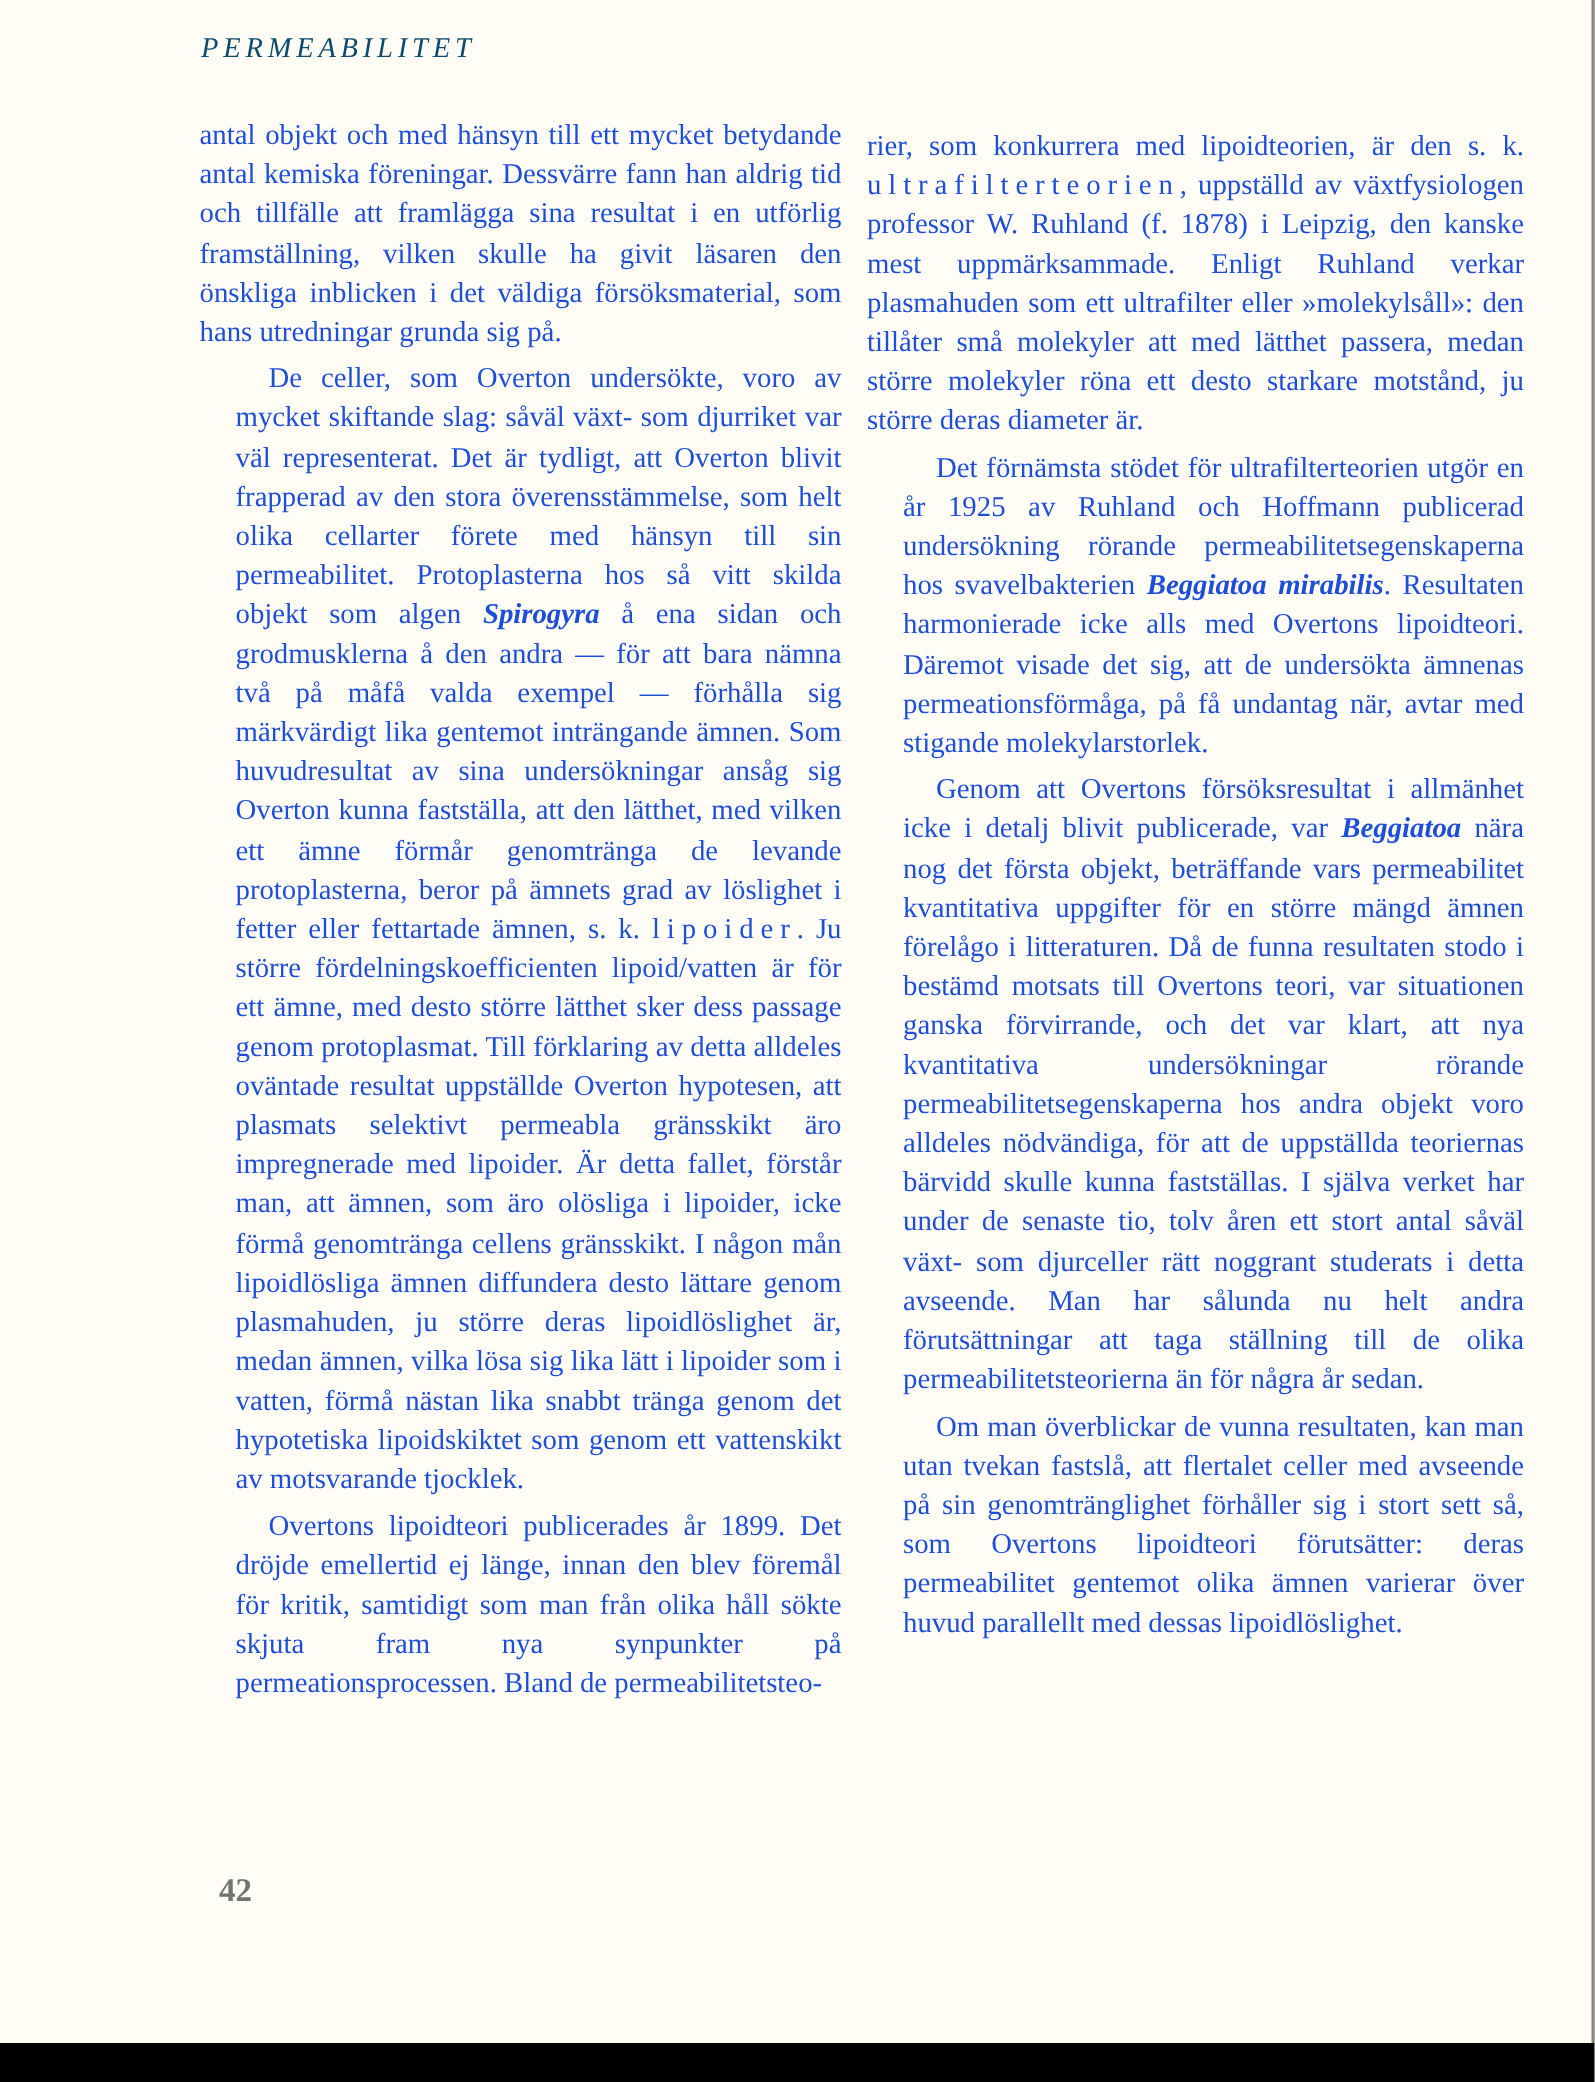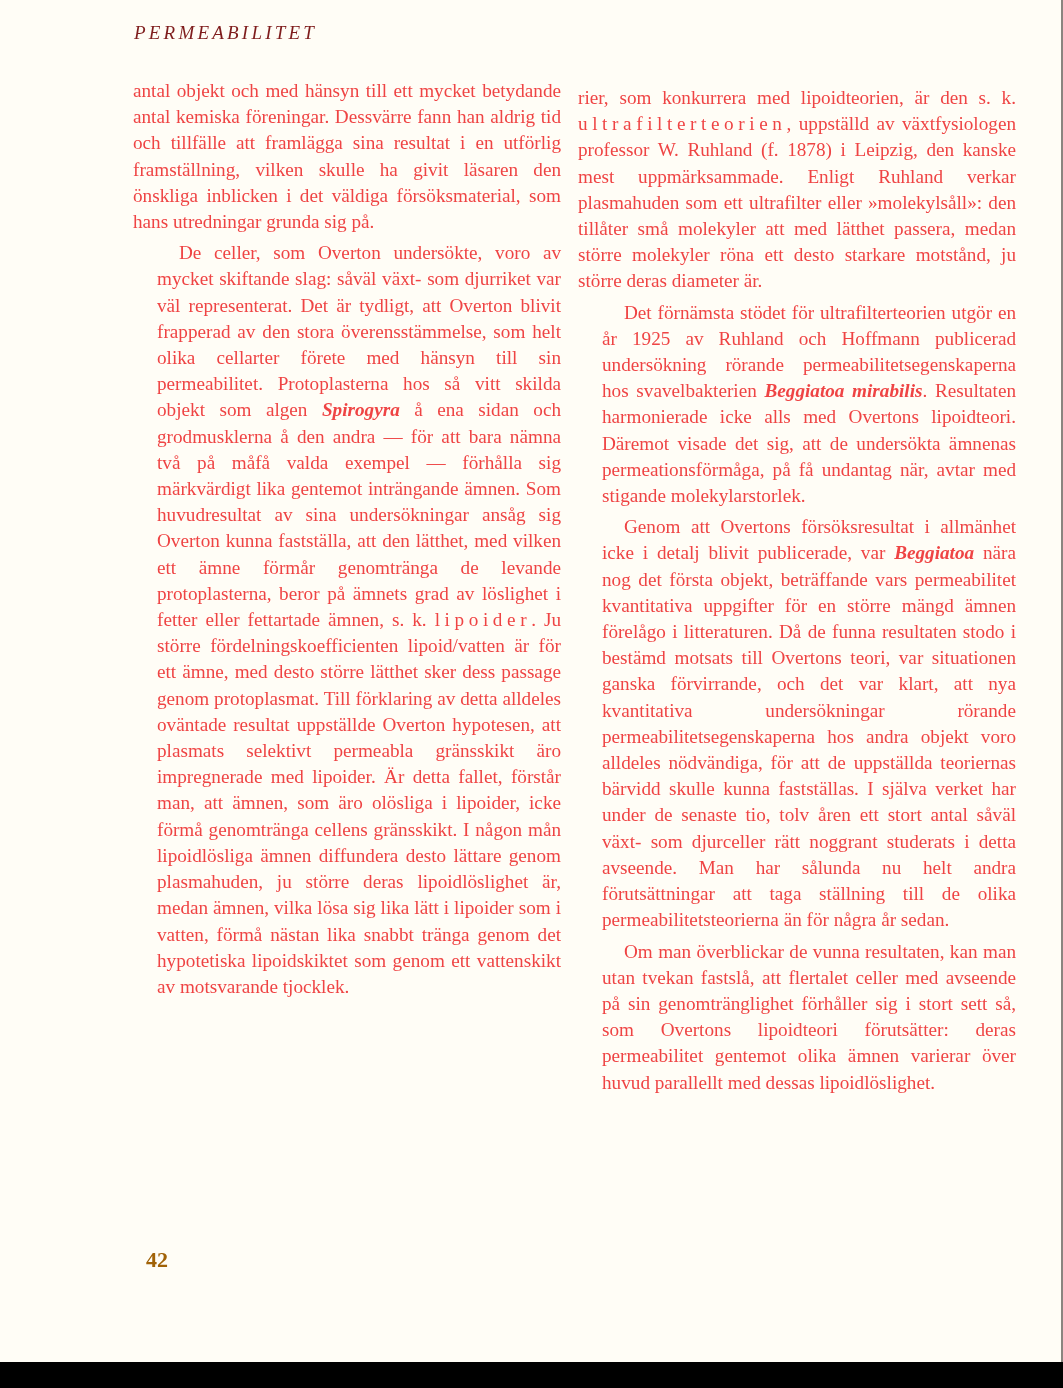--- a/index.html
+++ b/index.html
@@ -9,48 +9,49 @@
     font-family: "Liberation Serif", "DejaVu Serif", serif;
   }
   .page {
     position: absolute; left: 0; top: 0; width: 1061px; height: 1362px;
     background: #fffdf6;
     border-right: 2px solid #8a8580;
   }
   .running-head {
     position: absolute; left: 134px; top: 22px;
     font-style: italic; font-size: 19px; letter-spacing: 3.2px;
-    color: #7f1d1d;
+    color: #0c4a6e;
   }
   .col {
     position: absolute; top: 78px;
-    font-size: 19.2px; line-height: 26.2px; color: #ef4444;
+    font-size: 19.2px; line-height: 26.2px; color: #1d4ed8;
     text-align: justify; hyphens: manual;
   }
   .col.left { left: 133px; width: 428px; }
   .col.right { left: 578px; width: 438px; top: 85px; }
   .col p { margin: 0; text-indent: 0; }
   .col p.indent { text-indent: 22px; margin-left: 24px; }
   .col p + p { margin-top: 5px; }
   .spaced { letter-spacing: 4.6px; }
   .it { font-style: italic; font-weight: bold; }
   .page-number {
     position: absolute; left: 146px; top: 1247px;
-    font-size: 22px; font-weight: bold; color: #a16207;
+    font-size: 22px; font-weight: bold; color: #737373;
   }
 </style>
 </head>
 <body>
 
 <div class="page">
   <div class="running-head">PERMEABILITET</div>
 
   <div class="col left">
     <p>antal objekt och med hänsyn till ett mycket betydande antal kemiska föreningar. Dessvärre fann han aldrig tid och tillfälle att framlägga sina resultat i en utförlig framställning, vilken skulle ha givit läsaren den önskliga inblicken i det väldiga försöksmaterial, som hans utredningar grunda sig på.</p>
     <p class="indent"><span>De celler, som Overton undersökte, voro av mycket skiftande slag: såväl växt- som djurriket var väl representerat. Det är tydligt, att Overton blivit frapperad av den stora överensstämmelse, som helt olika cellarter förete med hänsyn till sin permeabilitet. Protoplasterna hos så vitt skilda objekt som algen </span><span class="it">Spirogyra</span><span> å ena sidan och grodmusklerna å den andra — för att bara nämna två på måfå valda exempel — förhålla sig märkvärdigt lika gentemot inträngande ämnen. Som huvudresultat av sina undersökningar ansåg sig Overton kunna fastställa, att den lätthet, med vilken ett ämne förmår genomtränga de levande protoplasterna, beror på ämnets grad av löslighet i fetter eller fettartade ämnen, s. k. </span><span class="spaced">lipoider</span><span>. Ju större fördelningskoefficienten lipoid/vatten är för ett ämne, med desto större lätthet sker dess passage genom protoplasmat. Till förklaring av detta alldeles oväntade resultat uppställde Overton hypotesen, att plasmats selektivt permeabla gränsskikt äro impregnerade med lipoider. Är detta fallet, förstår man, att ämnen, som äro olösliga i lipoider, icke förmå genomtränga cellens gränsskikt. I någon mån lipoidlösliga ämnen diffundera desto lättare genom plasmahuden, ju större deras lipoidlöslighet är, medan ämnen, vilka lösa sig lika lätt i lipoider som i vatten, förmå nästan lika snabbt tränga genom det hypotetiska lipoidskiktet som genom ett vattenskikt av motsvarande tjocklek.</span></p>
+    <p class="indent">Overtons lipoidteori publicerades år 1899. Det dröjde emellertid ej länge, innan den blev föremål för kritik, samtidigt som man från olika håll sökte skjuta fram nya synpunkter på permeationsprocessen. Bland de permeabilitetsteo-</p>
   </div>
 
   <div class="col right">
     <p><span>rier, som konkurrera med lipoidteorien, är den s. k. </span><span class="spaced">ultrafilterteorien</span><span>, uppställd av växtfysiologen professor W. Ruhland (f. 1878) i Leipzig, den kanske mest uppmärksammade. Enligt Ruhland verkar plasmahuden som ett ultrafilter eller »molekylsåll»: den tillåter små molekyler att med lätthet passera, medan större molekyler röna ett desto starkare motstånd, ju större deras diameter är.</span></p>
     <p class="indent"><span>Det förnämsta stödet för ultrafilterteorien utgör en år 1925 av Ruhland och Hoffmann publicerad undersökning rörande permeabilitetsegenskaperna hos svavelbakterien </span><span class="it">Beggiatoa mirabilis</span><span>. Resultaten harmonierade icke alls med Overtons lipoidteori. Däremot visade det sig, att de undersökta ämnenas permeationsförmåga, på få undantag när, avtar med stigande molekylarstorlek.</span></p>
     <p class="indent"><span>Genom att Overtons försöksresultat i allmänhet icke i detalj blivit publicerade, var </span><span class="it">Beggiatoa</span><span> nära nog det första objekt, beträffande vars permeabilitet kvantitativa uppgifter för en större mängd ämnen förelågo i litteraturen. Då de funna resultaten stodo i bestämd motsats till Overtons teori, var situationen ganska förvirrande, och det var klart, att nya kvantitativa undersökningar rörande permeabilitetsegenskaperna hos andra objekt voro alldeles nödvändiga, för att de uppställda teoriernas bärvidd skulle kunna fastställas. I själva verket har under de senaste tio, tolv åren ett stort antal såväl växt- som djurceller rätt noggrant studerats i detta avseende. Man har sålunda nu helt andra förutsättningar att taga ställning till de olika permeabilitetsteorierna än för några år sedan.</span></p>
     <p class="indent">Om man överblickar de vunna resultaten, kan man utan tvekan fastslå, att flertalet celler med avseende på sin genomtränglighet förhåller sig i stort sett så, som Overtons lipoidteori förutsätter: deras permeabilitet gentemot olika ämnen varierar över huvud parallellt med dessas lipoidlöslighet.</p>
   </div>
 
   <div class="page-number">42</div>

